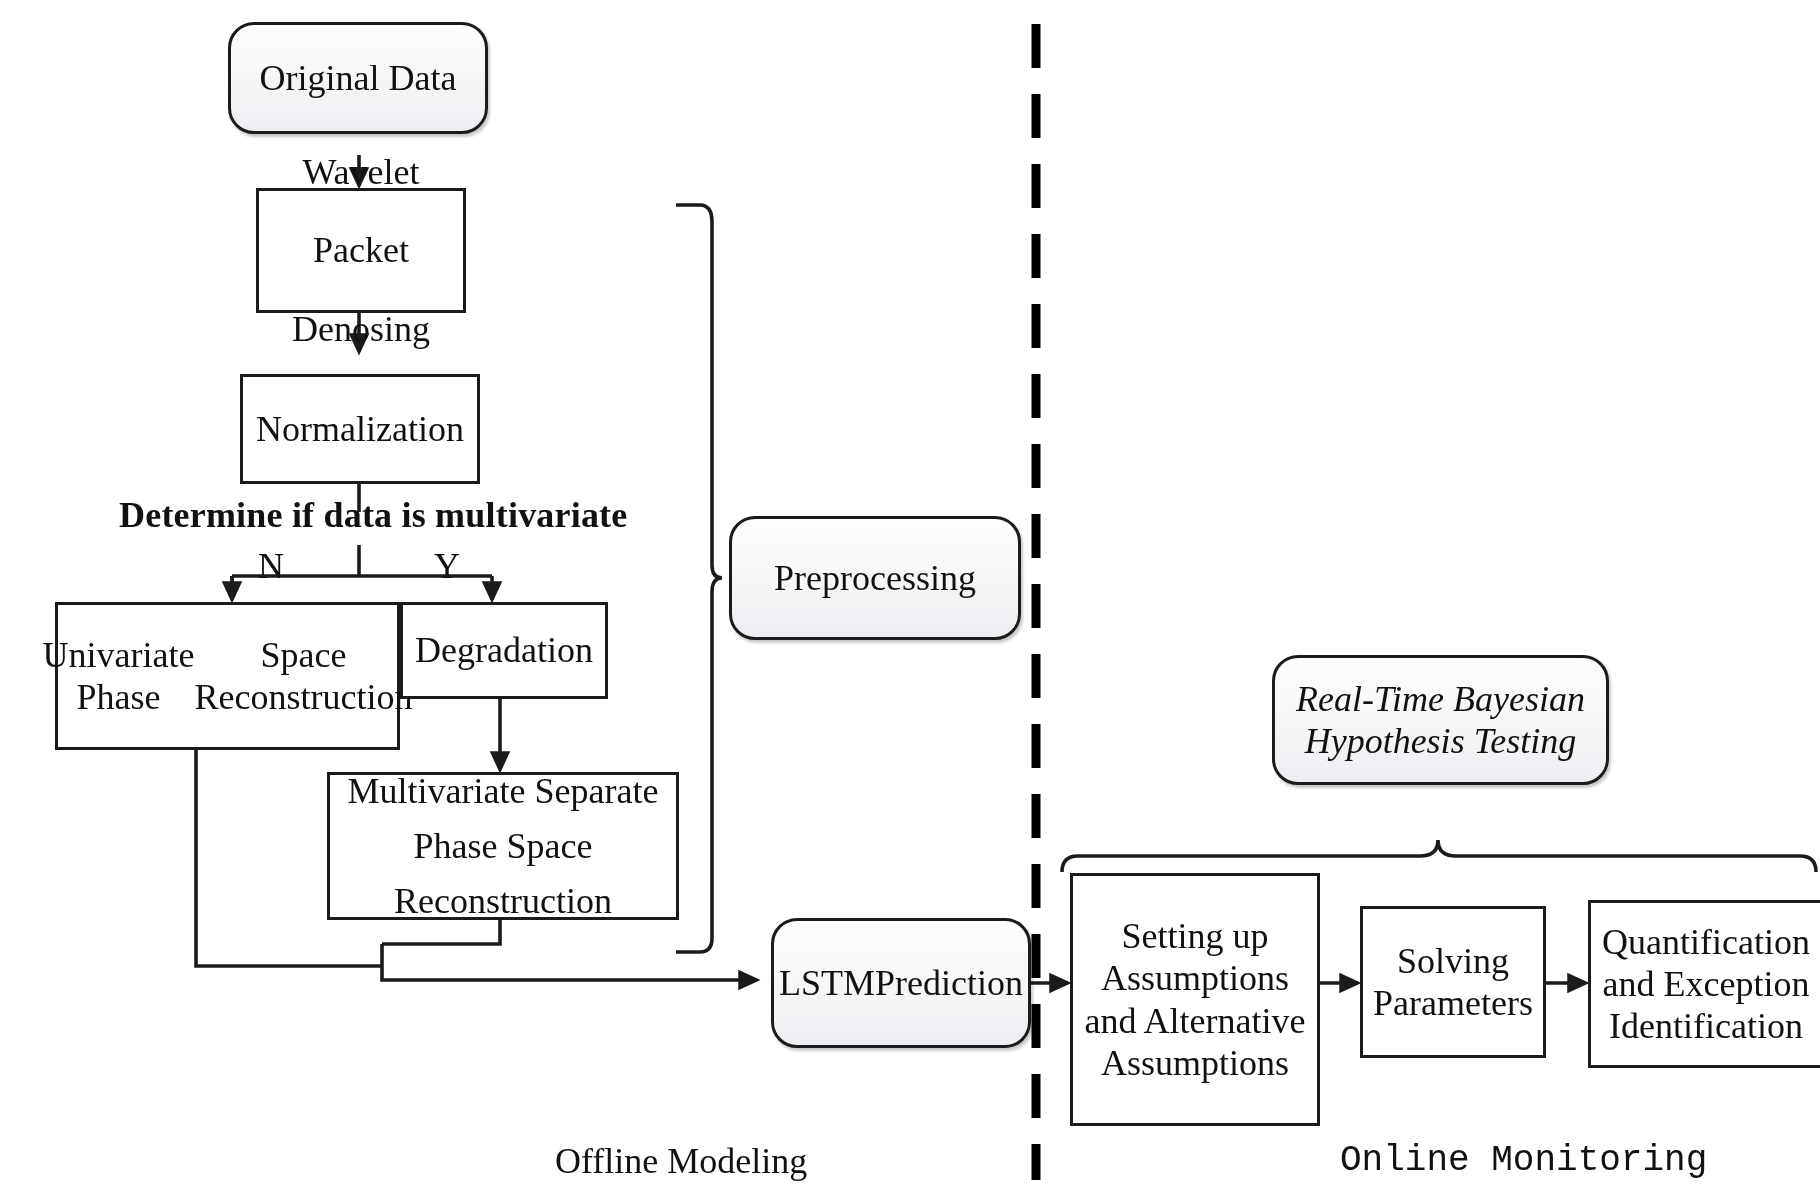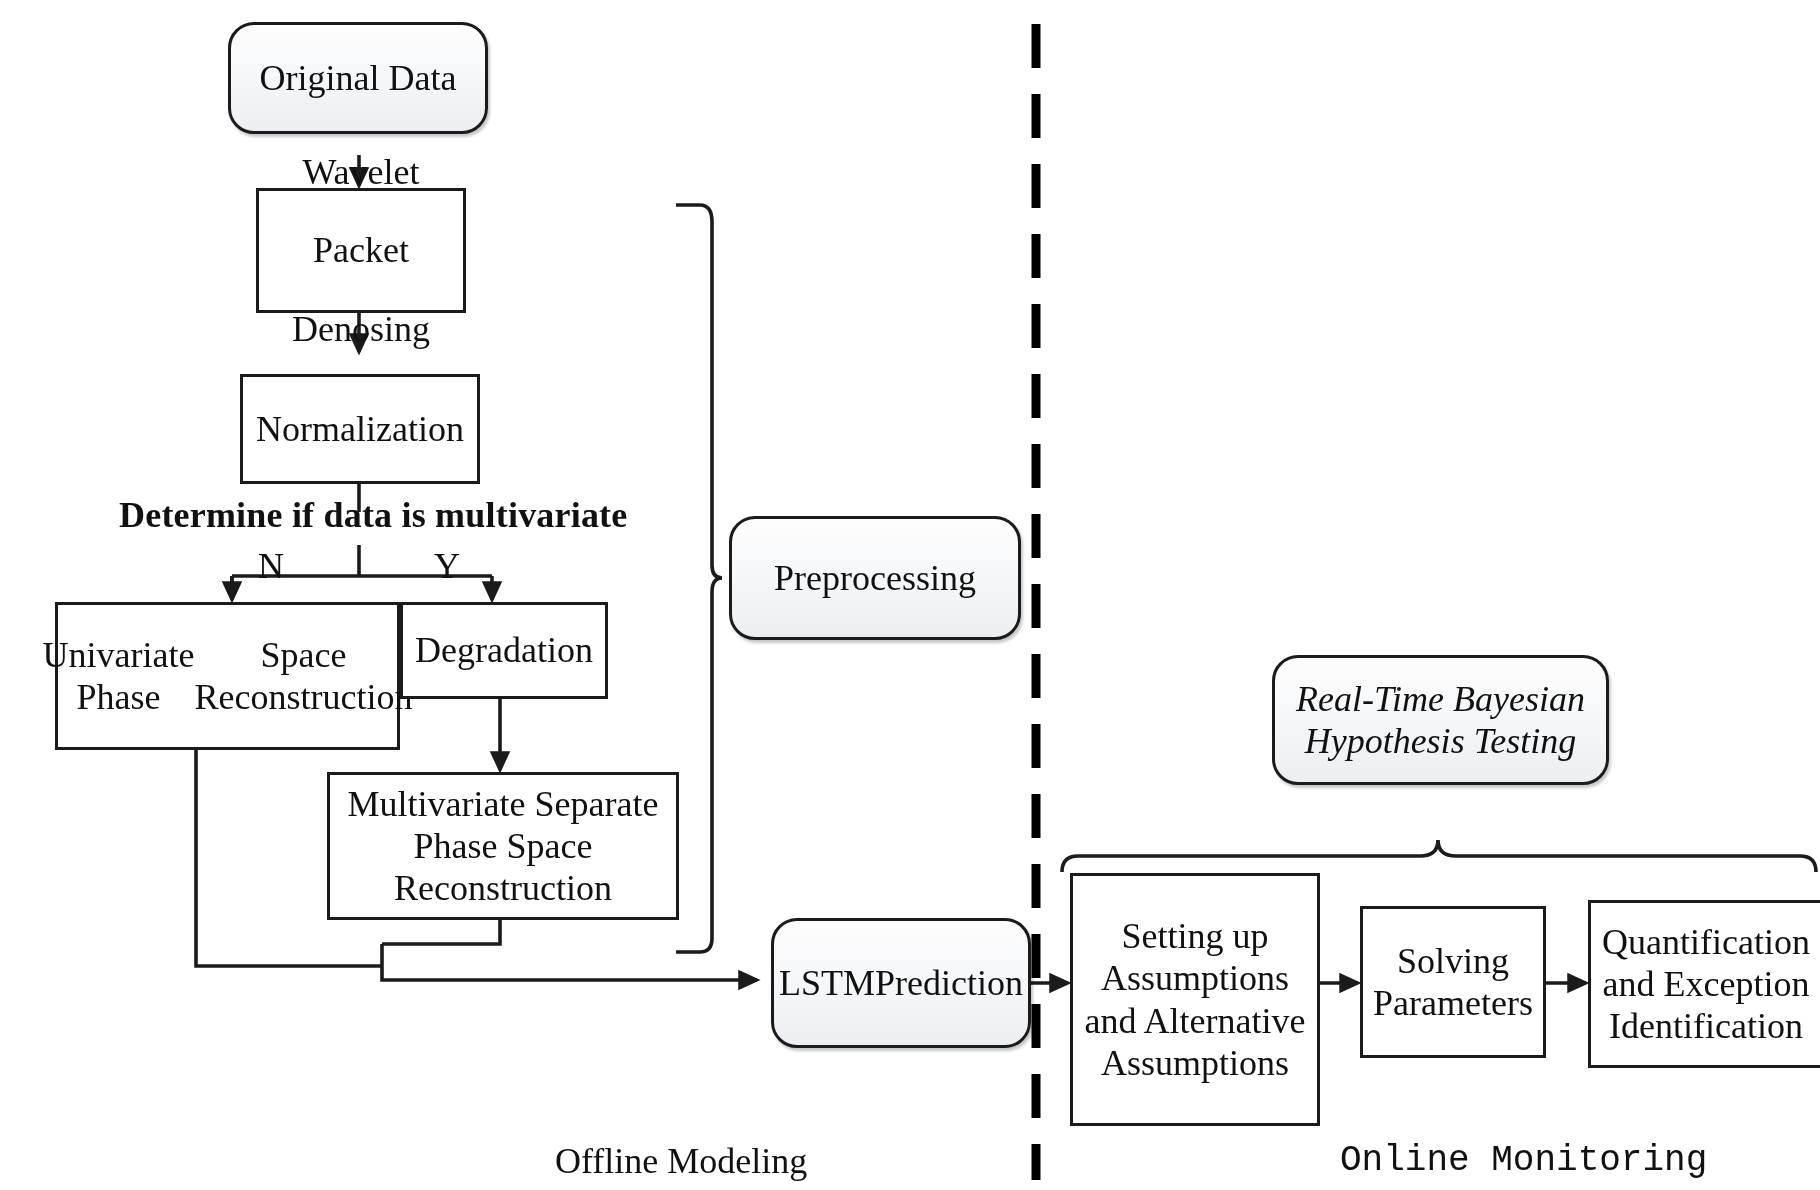--- a/index.html
+++ b/index.html
@@ -159,21 +159,21 @@
 
   <div class="node rect" style="left:23px; top:602px; width:345px; height:148px; flex-direction:row;margin-left:32px;">
     <span>Univariate Phase</span>
     <span>Space Reconstruction</span>
   </div>
 
   <div class="node rect" style="left:400px; top:602px; width:208px; height:97px;">
     <span>Degradation</span>
   </div>
 
-  <div class="node rect" style="left:327px; top:772px; width:352px; height:148px; flex-direction:column;">
+  <div class="node rect" style="left:327px; top:772px; width:352px; height:148px; flex-direction:column;gap:13px;">
     <span>Multivariate Separate</span>
     <span>Phase Space</span>
     <span>Reconstruction</span>
   </div>
 
   <div class="node rounded" style="left:729px; top:516px; width:292px; height:124px;">
     <span>Preprocessing</span>
   </div>
 
   <div class="node rounded" style="left:771px; top:918px; width:260px; height:130px; ">

